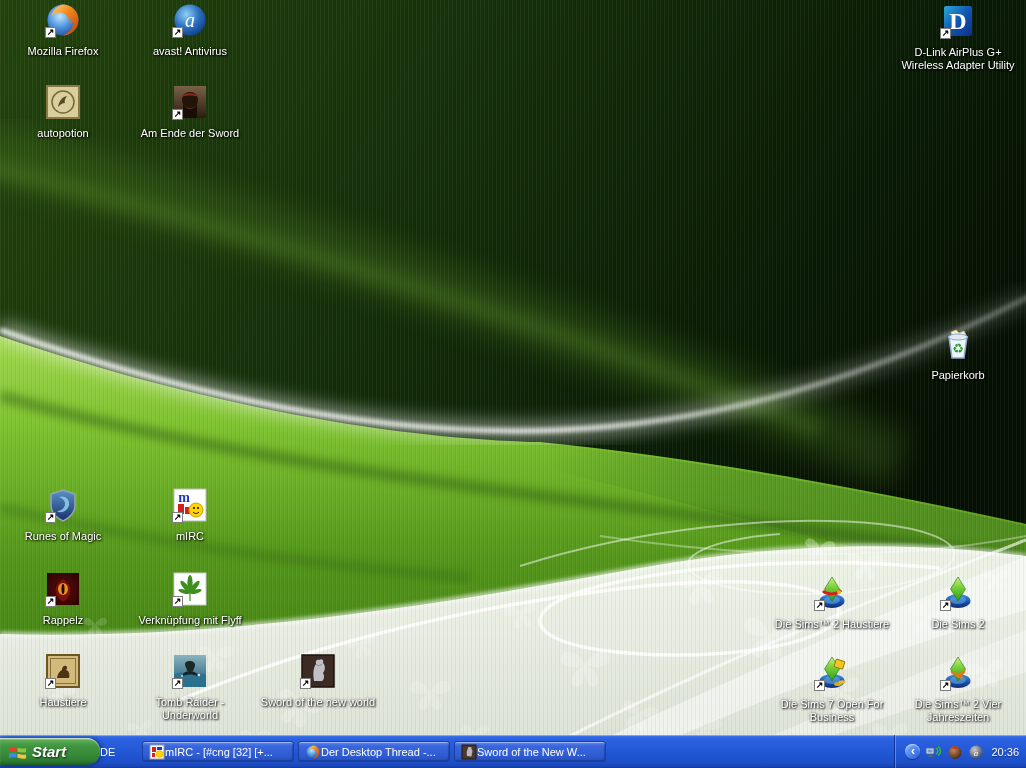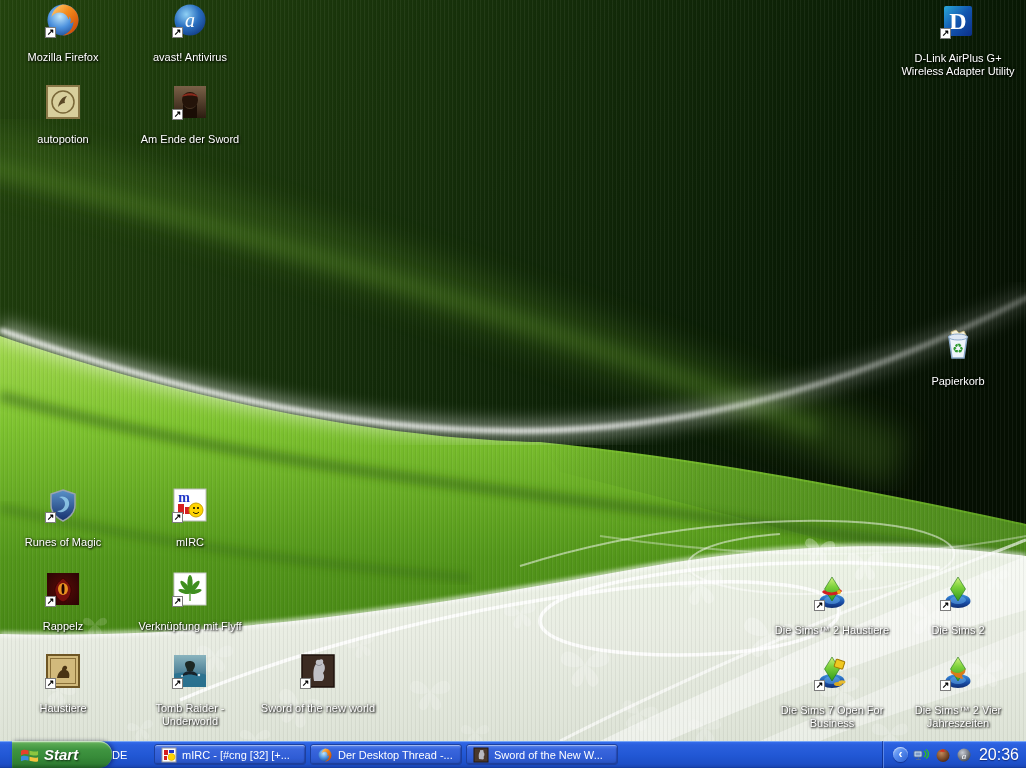--- a/index.html
+++ b/index.html
@@ -10,57 +10,57 @@
   #wall svg{display:block;width:100%;height:100%;}
   #stripes{position:absolute;inset:0 0 27px 0;pointer-events:none;
     background:repeating-linear-gradient(90deg,rgba(255,255,255,.05) 0 1px,rgba(0,0,0,0) 1px 3px,rgba(0,0,0,.05) 3px 4px);}
   
   .dicon{position:absolute;width:120px;display:flex;flex-direction:column;align-items:center;}
   .art{width:34px;height:34px;position:relative;flex:none;}
   .art svg{display:block;width:34px;height:34px;}
   .sc{position:absolute;left:-1px;bottom:-1px;width:11px;height:11px;background:#fff;
       border:1px solid #7d7d7d;box-sizing:border-box;font-size:9px;line-height:9px;
       font-weight:bold;color:#000;text-align:center;}
-  .lbl{margin-top:14px;max-width:118px;text-align:center;font-size:11px;line-height:13px;
+  .lbl{margin-top:8px;max-width:118px;text-align:center;font-size:11px;line-height:13px;
        color:#fff;text-shadow:1px 1px 2px rgba(0,0,0,.95),0 0 3px rgba(0,0,0,.7);}
   .i-ff{left:3px;top:3px}.i-av{left:130px;top:3px}.i-dl{left:898px;top:4px}
   .i-ap{left:3px;top:85px}.i-ae{left:130px;top:85px}.i-pk{left:898px;top:327px}
   .i-rom{left:3px;top:488px}.i-mi{left:130px;top:488px}
   .i-ra{left:3px;top:572px}.i-fl{left:130px;top:572px}
   .i-si{left:3px;top:654px}.i-tr{left:130px;top:654px}.i-sw{left:258px;top:654px}
   .i-sh{left:772px;top:576px}.i-s2{left:898px;top:576px}
   .i-ob{left:772px;top:656px}.i-vj{left:898px;top:656px}
   
-  #taskbar{position:absolute;left:0;right:0;bottom:0;height:27px;display:flex;align-items:center;
+  #taskbar{position:absolute;left:0;right:0;bottom:0;height:33px;display:flex;align-items:center;
     background:linear-gradient(#4a87f0 0%,#3268e8 6%,#2b60de 14%,#2157d4 55%,#1d4ec6 85%,#1a47b8 94%,#123a9a 100%);
-    box-shadow:inset 0 1px 0 #78a6f6;padding-left:12px;}
+    box-shadow:inset 0 1px 0 #78a6f6;}
   #startbtn{flex:none;height:27px;width:100px;display:flex;align-items:center;gap:5px;
     padding-left:8px;box-sizing:border-box;border-radius:0 13px 13px 0;
     background:linear-gradient(#9ece91 0%,#5aaa53 10%,#3f9440 32%,#378b39 60%,#2e7c31 85%,#1f5c24 100%);
     box-shadow:inset 0 1px 1px rgba(255,255,255,.55),2px 0 4px rgba(0,0,40,.45);
     color:#fff;font-size:15px;font-weight:bold;font-style:italic;
     text-shadow:1px 1px 2px rgba(0,0,0,.7);}
   #langind{flex:none;width:38px;text-align:left;color:#fff;font-size:11px;}
   #tasks{display:flex;gap:4px;margin-left:4px;}
   .tbtn{flex:none;width:152px;height:21px;box-sizing:border-box;border:1px solid #1c3f9e;border-radius:3px;
     background:linear-gradient(#7396e8 0%,#4a77e8 10%,#3a66dd 22%,#2f5cd4 70%,#2a54c4 90%,#2450bc 100%);
     box-shadow:inset 0 1px 0 rgba(255,255,255,.35),inset -1px -1px 1px rgba(0,0,40,.25);
-    color:#fff;font-size:11px;display:flex;align-items:center;gap:5px;padding:0 6px;
+    color:#fff;font-size:11px;display:flex;align-items:center;padding:0 6px;
     white-space:nowrap;overflow:hidden;}
   .tbtn svg{flex:none;display:block;}
   .tbtn span{overflow:hidden;text-overflow:clip;}
   #tray{position:absolute;right:0;top:0;bottom:0;display:flex;align-items:center;gap:5px;
     padding:0 7px 0 10px;border-left:1px solid rgba(0,20,90,.5);
     box-shadow:inset 1px 0 0 rgba(140,175,245,.55);}
   #chev{width:15px;height:15px;border-radius:50%;flex:none;
     background:linear-gradient(135deg,#9cc0f8 0%,#5a8ff0 40%,#2a5ed0 100%);
     box-shadow:inset 0 1px 1px rgba(255,255,255,.6),0 1px 1px rgba(0,0,50,.4);
     color:#fff;font-size:12px;line-height:14px;font-weight:bold;text-align:center;}
   .trayicon{flex:none;display:block;}
-  #clock{color:#fff;font-size:16px;margin-left:2px;text-shadow:0 1px 1px rgba(0,0,40,.5);}
+  #clock{color:#fff;font-size:11px;margin-left:2px;text-shadow:0 1px 1px rgba(0,0,40,.5);}
 </style>
 </head>
 <body>
 
 <div id="screen">
 
   <div id="wall">
   <svg viewBox="0 0 1026 741" preserveAspectRatio="none">
     <defs>
       <linearGradient id="bgGrad" x1="0" y1="0" x2="1" y2="0.45">

